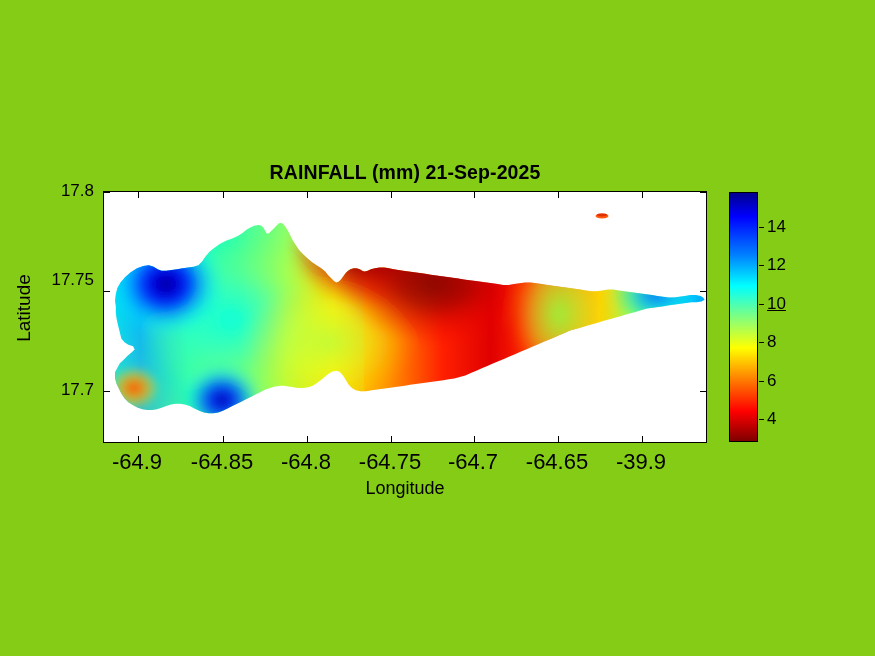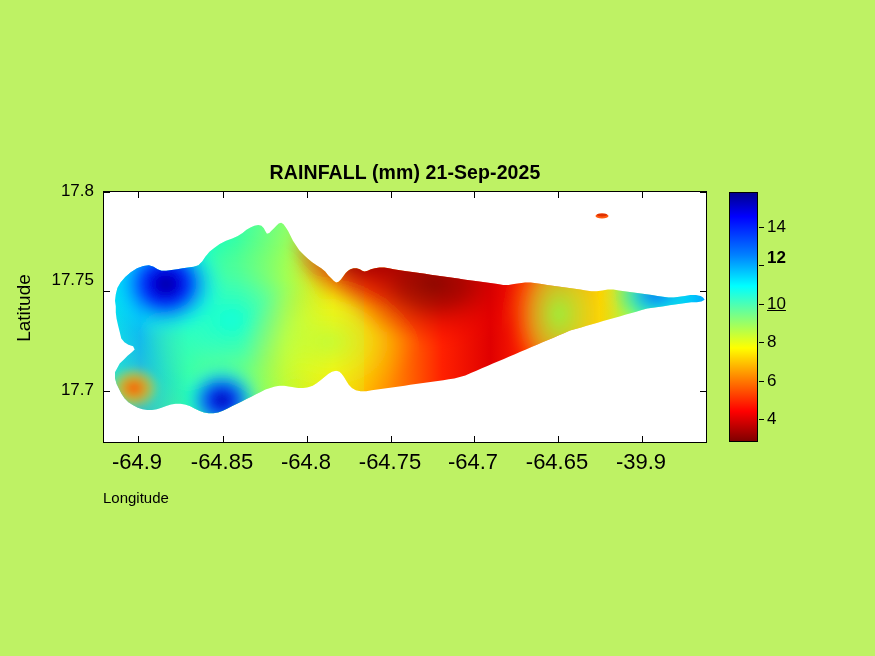--- a/index.html
+++ b/index.html
@@ -8,21 +8,21 @@
     padding: 0;
     background: #ffffff;
   }
   body {
     font-family: "Liberation Sans", sans-serif;
   }
   #figure {
     position: relative;
     width: 875px;
     height: 656px;
-    background: #bef264;
+    background: #84cc16;
     overflow: hidden;
   }
 
   
   #plot-title {
     position: absolute;
     left: 103px;
     top: 161px;
     width: 604px;
     text-align: center;
@@ -81,24 +81,23 @@
     white-space: nowrap;
     text-align: right;
   }
 
   
   #xlabel {
     position: absolute;
     left: 103px;
     top: 478px;
     width: 604px;
-    text-align: left;
-    font-size: 15px;
-    color: #000000;
-    margin-top: 11px;
+    text-align: center;
+    font-size: 18px;
+    color: #000000;
   }
   #ylabel {
     position: absolute;
     left: -36px;
     top: 297px;
     width: 120px;
     text-align: center;
     font-size: 19px;
     color: #000000;
     transform: rotate(-90deg);
@@ -377,19 +376,19 @@
   <div id="colorbar"></div>
 
   <div class="cbtick" style="top:227px;"></div>
   <div class="cbtick" style="top:265px;"></div>
   <div class="cbtick" style="top:304px;"></div>
   <div class="cbtick" style="top:342px;"></div>
   <div class="cbtick" style="top:381px;"></div>
   <div class="cbtick" style="top:419px;"></div>
 
   <div class="cbticklabel" style="top:227px;">14</div>
-  <div class="cbticklabel" style="top:258px;font-weight:bold;">12</div>
+  <div class="cbticklabel" style="top:265px;">12</div>
   <div class="cbticklabel" style="top:304px;text-decoration:underline;">10</div>
   <div class="cbticklabel" style="top:342px;">8</div>
   <div class="cbticklabel" style="top:381px;">6</div>
   <div class="cbticklabel" style="top:419px;">4</div>
 
 </div>
 
 </body></html>

